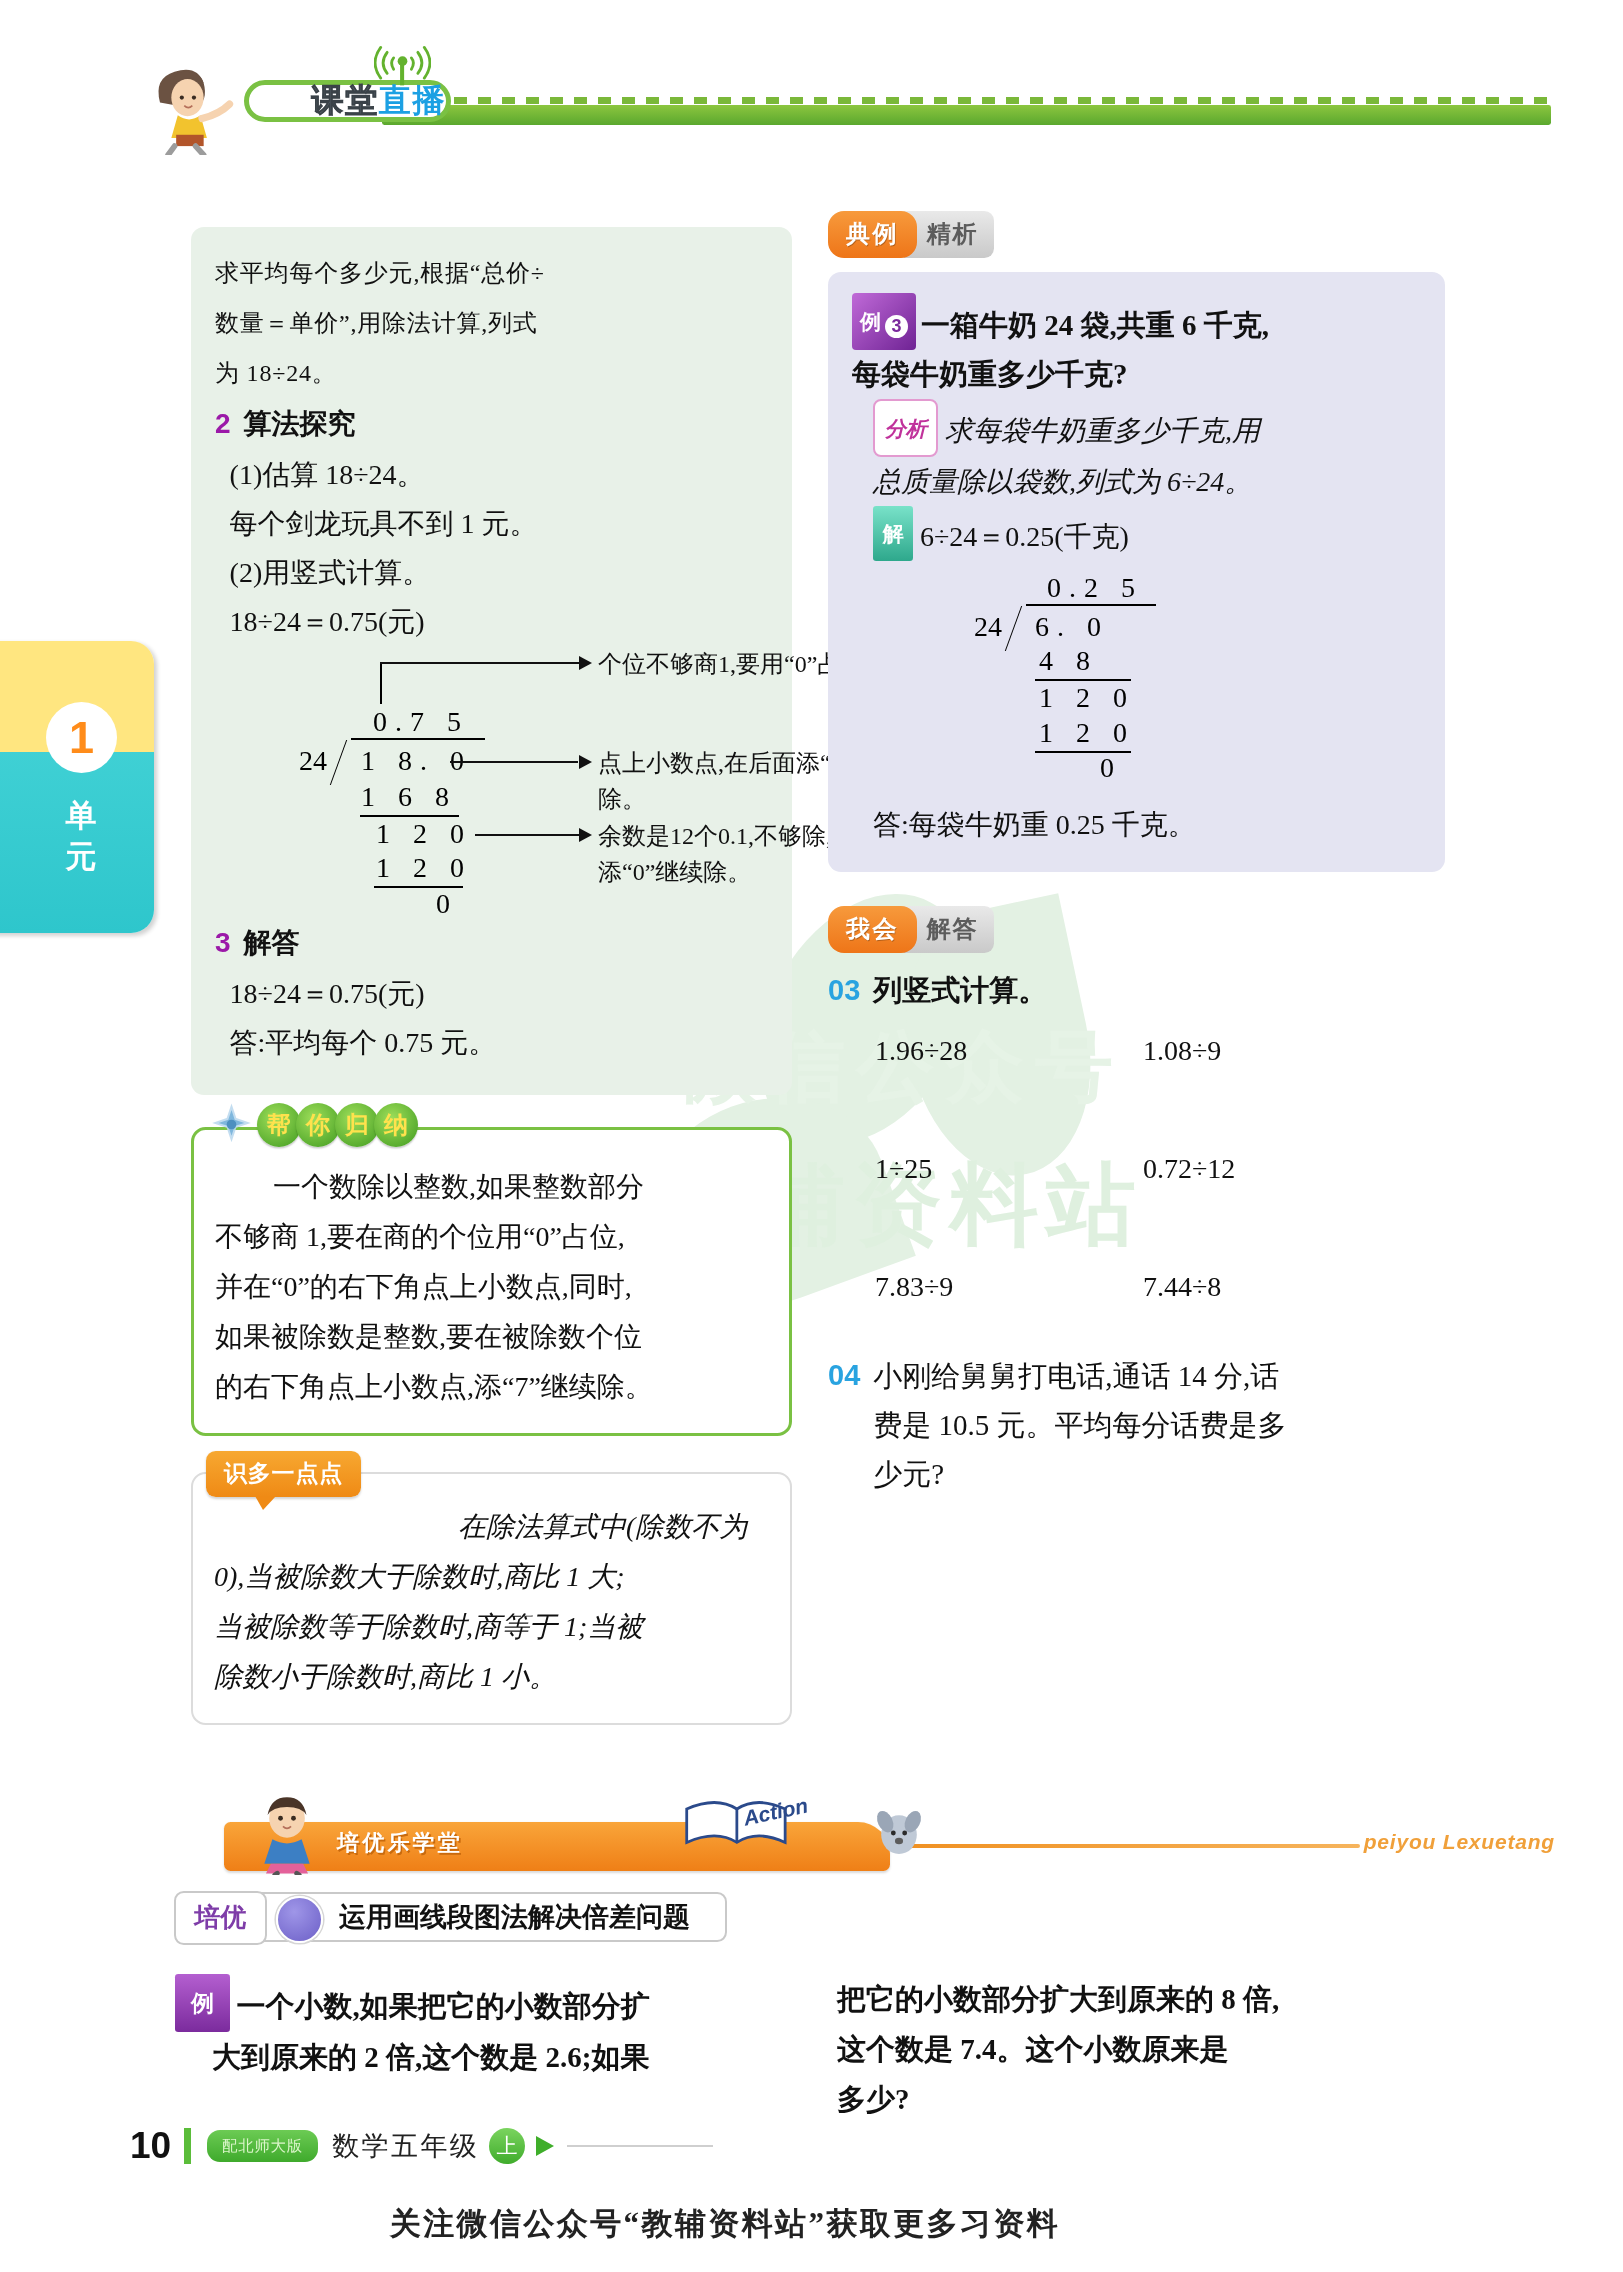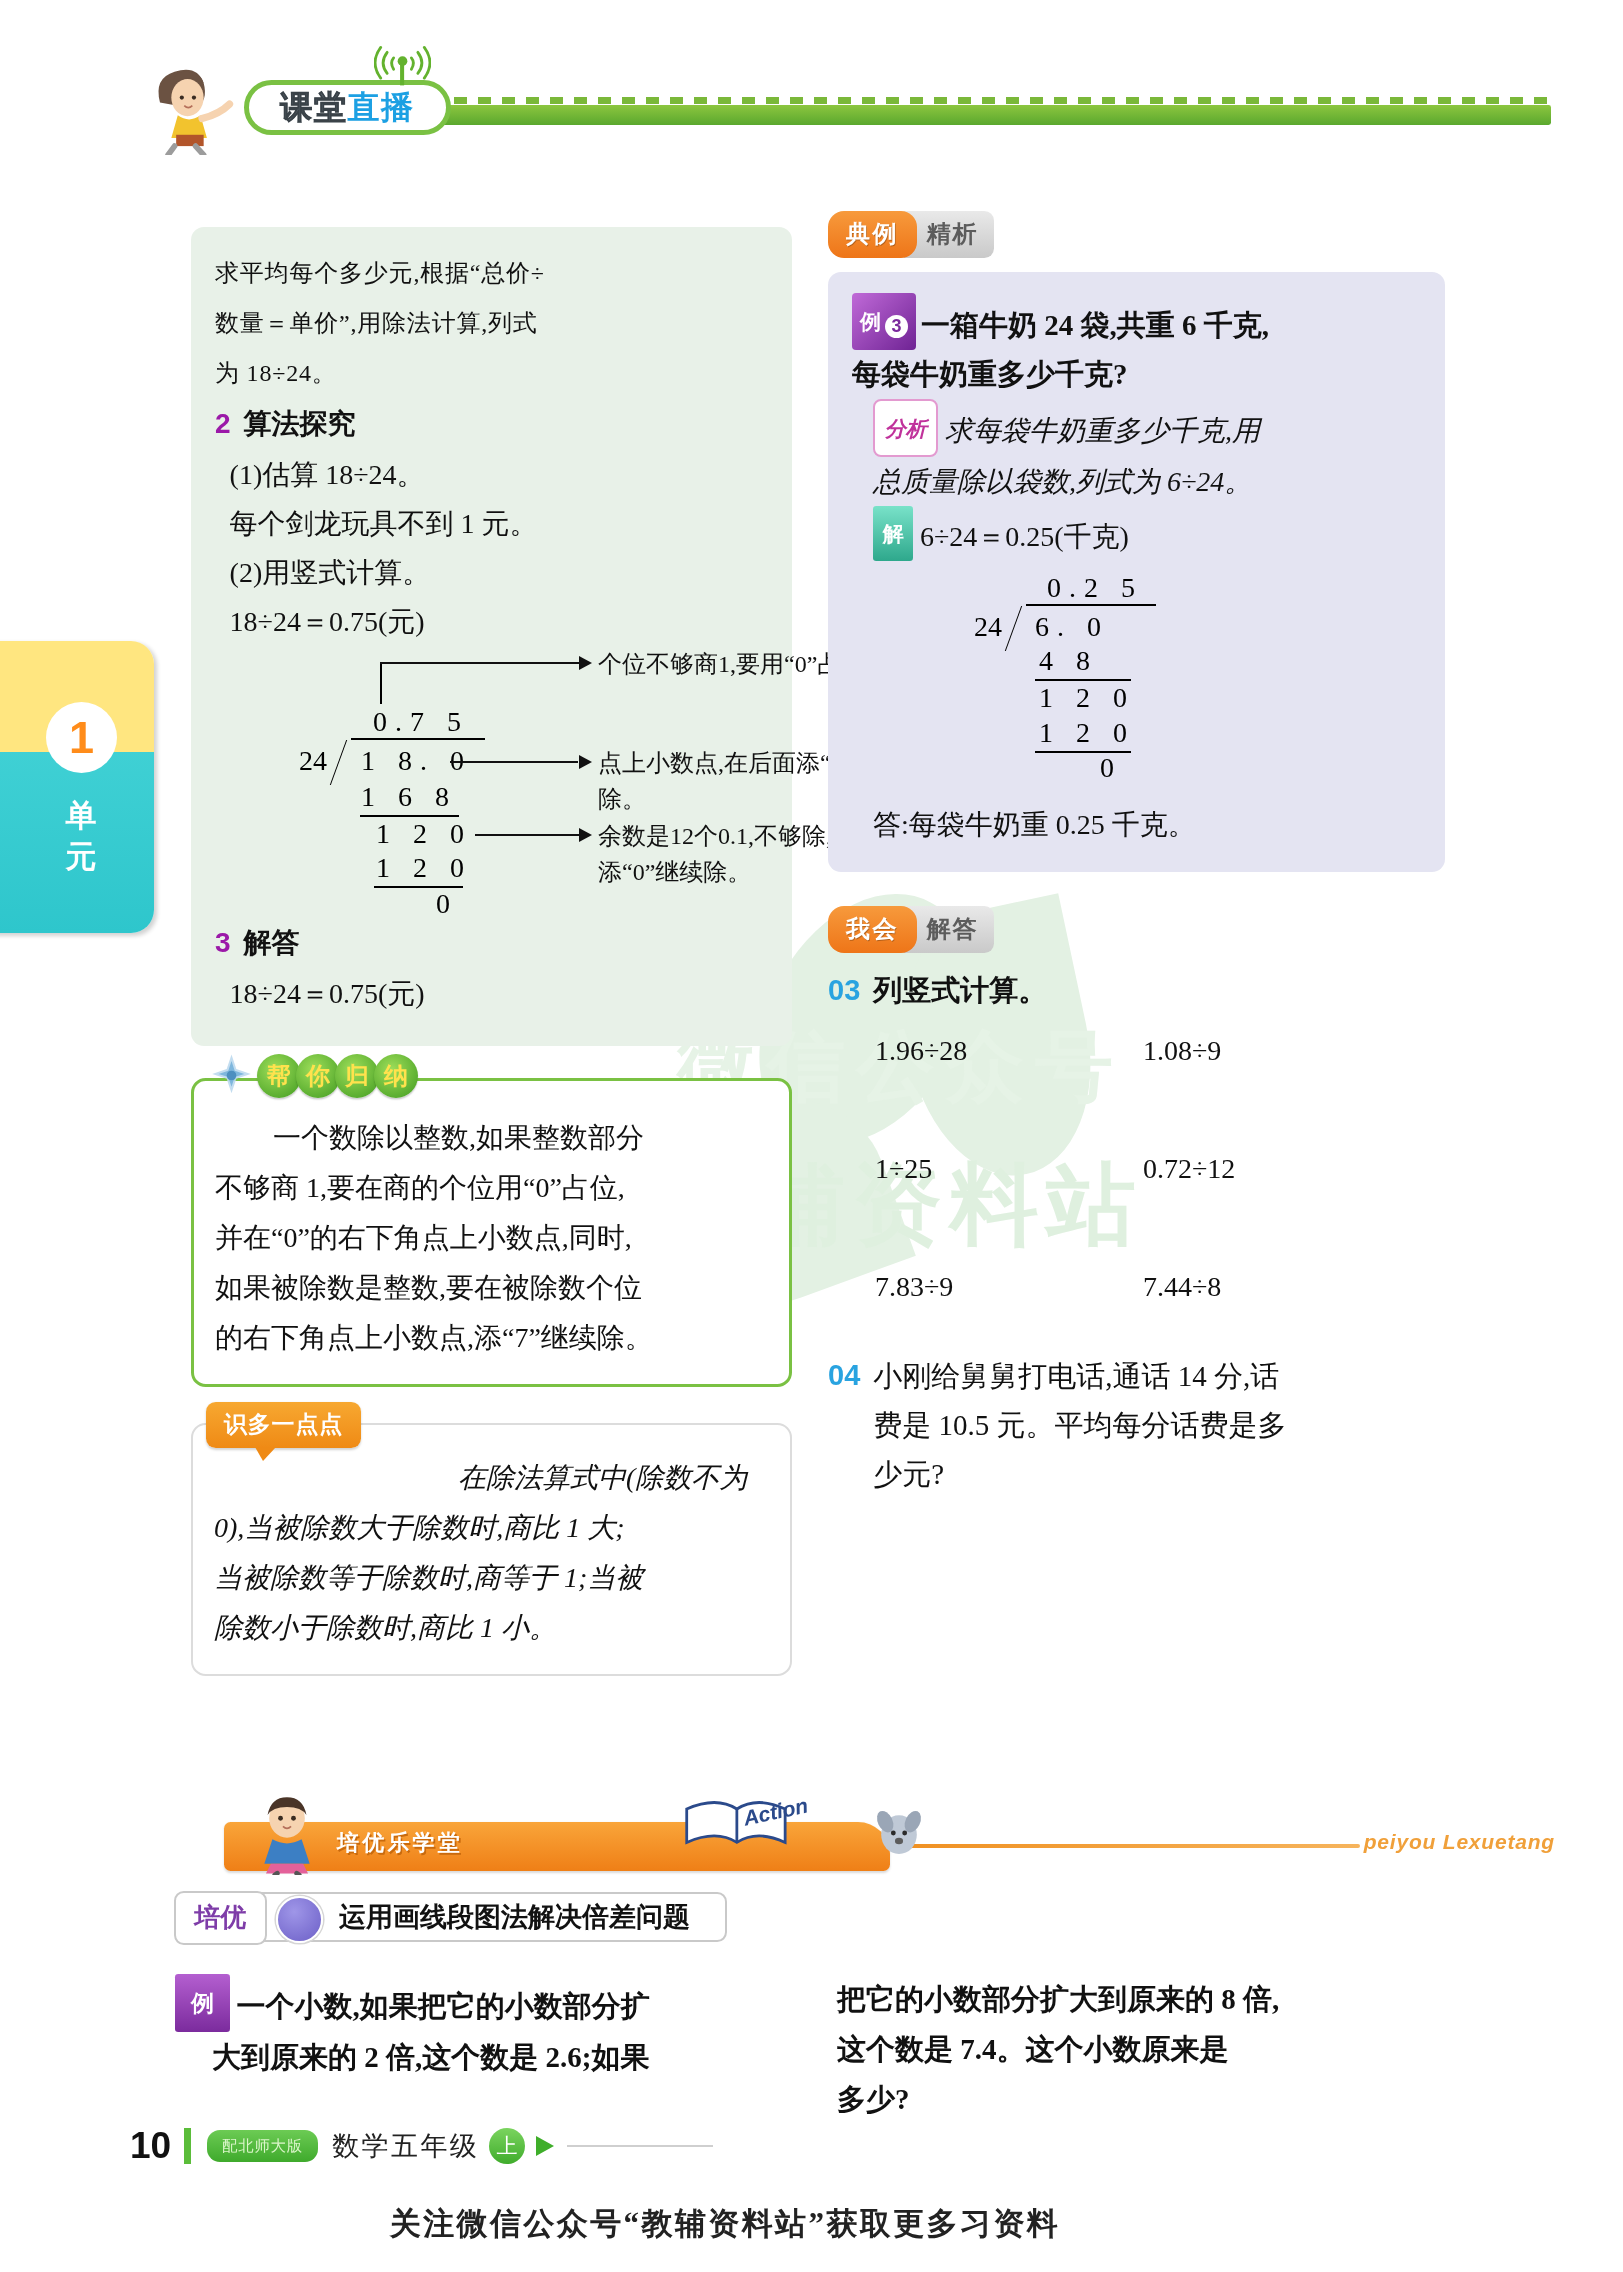--- a/index.html
+++ b/index.html
@@ -56,25 +56,25 @@
     background: linear-gradient(#8cc63f, #5aa82e);
     border-radius: 2.4px;
   }
   .hdr-bar::after{
     content:"";
     position:absolute; left:0; top:-8px; width:100%; height:6.5px;
     background: repeating-linear-gradient(to right,#7ab839 0 13px,transparent 13px 24px);
   }
   .hdr-pill {
     position: absolute; left: 122px; top: 3.2px;
-    width: 207px; height: 55px;
+    width: 207px; height: 42px;
     background: #fff;
     border: 5.7px solid #7ac143;
     border-radius: 28px;
-    display: flex; align-items: center; justify-content: center;
+    display: flex; align-items: center; justify-content: flex-end;
     z-index: 2;
   }
   .hdr-title {
     font-family: "Liberation Sans", sans-serif;
     font-size: 32px; font-weight: bold;
     letter-spacing: 1.6px;
   }
   .hdr-title .t1 { color:#5f6a72; -webkit-text-stroke:0.8px #3a4248; }
   .hdr-title .t2 { color:#1ca0e3; }
   .hdr-girl {
@@ -524,20 +524,21 @@
       <div class="note" style="left:383px; top:-3.2px;">个位不够商1,要用“0”占位。</div>
       <div class="note" style="left:383px; top:96px;">点上小数点,在后面添“0”继续除。</div>
       <div class="note" style="left:383px; top:169px;">余数是12个0.1,不够除,后面添“0”继续除。</div>
     </div>
 
     <div class="step-head">
       <span class="step-num">3</span>
       <span>解答</span>
     </div>
     <div class="sub-line">18÷24＝0.75(元)</div>
+    <div class="sub-line">答:平均每个 0.75 元。</div>
   </div>
 
   <div class="summary-box">
     <div class="tab-badge">
       <svg class="badge-star" viewBox="0 0 56 56">
         <path d="M28 2 l6 18 18 6 -18 6 -6 18 -6 -18 -18 -6 18 -6z" fill="#bcd9ee" opacity=".9"></path>
         <path d="M28 10 l4 12 12 4 -12 4 -4 12 -4 -12 -12 -4 12 -4z" fill="#7fb7dd"></path>
         <circle cx="28" cy="28" r="6" fill="#4d8fc0"></circle>
       </svg>
       <span class="badge-oval">帮</span>

